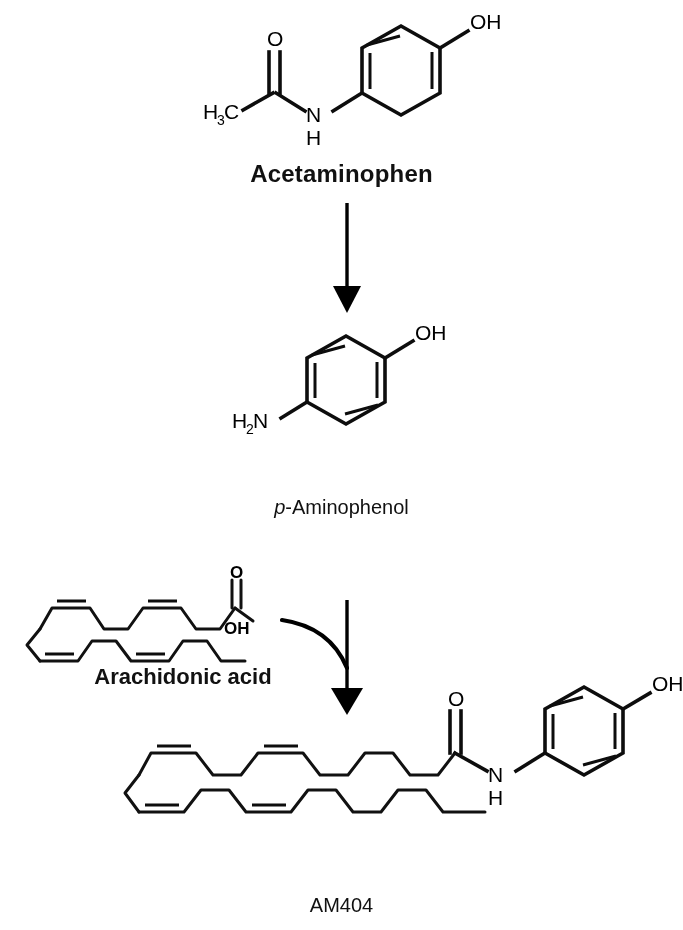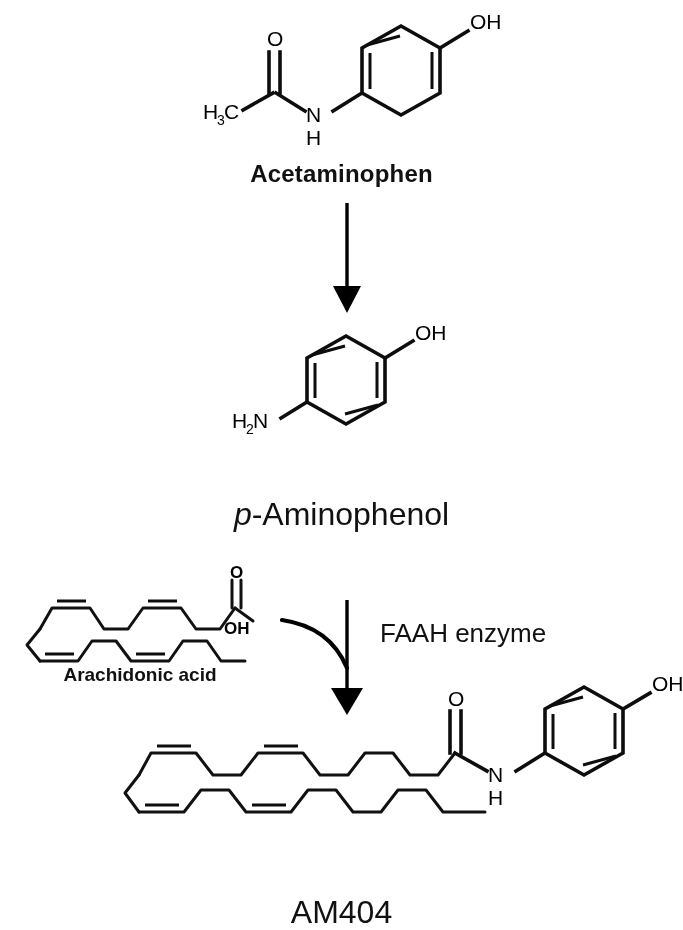--- a/index.html
+++ b/index.html
@@ -83,25 +83,26 @@
     font-family: Liberation Sans, sans-serif;
     white-space: nowrap;
   }
   .caption-bold {
     font-weight: bold;
     font-size: 24px;
     letter-spacing: 0.2px;
   }
   .caption-reg {
     font-weight: normal;
-    font-size: 32px;
+    font-size: 20px;
   }
   .caption-small-bold {
     font-weight: bold;
-    font-size: 19px;
+    font-size: 22px;
+    margin-left: 43px;
   }
   .caption-ital-lead { font-style: italic; }
 
   .enzyme-label {
     position: absolute;
     color: #111111;
     font-family: "Liberation Sans", sans-serif;
     font-size: 26px;
     font-weight: normal;
     white-space: nowrap;
@@ -223,17 +224,16 @@
       <text class="atom" x="652" y="691">OH</text>
     </g>
   </svg>
 
   <div class="caption caption-bold" style="left:0; top:160px; width:683px;">Acetaminophen</div>
 
   <div class="caption caption-reg" style="left:0; top:496px; width:683px;"><span class="caption-ital-lead">p</span><span>-Aminophenol</span></div>
 
   <div class="caption caption-small-bold" style="left:0; top:664px; width:280px;">Arachidonic acid</div>
 
-  <div class="enzyme-label" style="left:380px; top:618px;">FAAH enzyme</div>
 
   <div class="caption caption-reg" style="left:0; top:862px; width:683px;margin-top:32px;">AM404</div>
 
 </div>
 
 </body></html>

